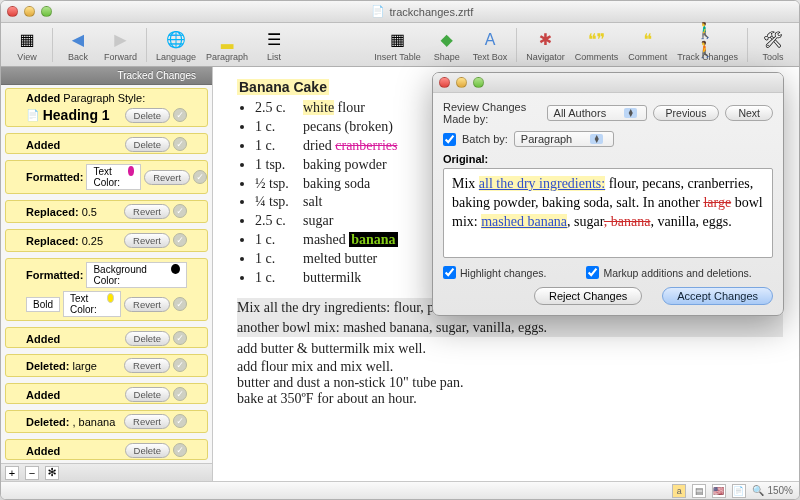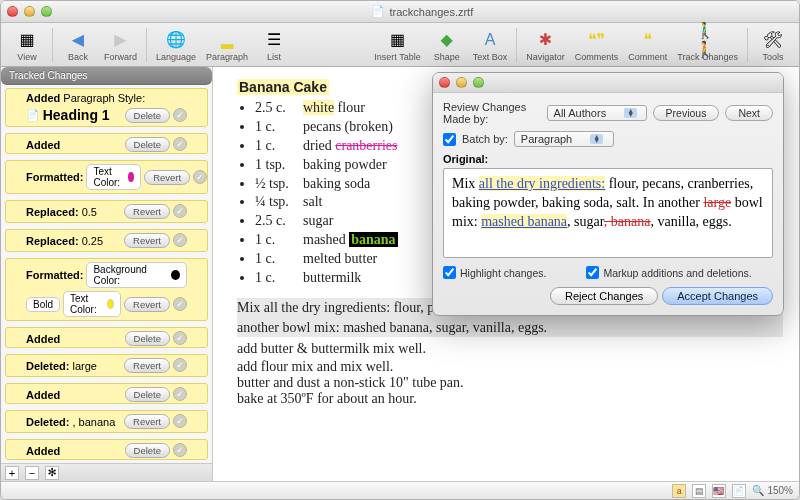--- a/index.html
+++ b/index.html
@@ -13,27 +13,27 @@
 .green{background:linear-gradient(#b1e48c,#6cc03e);}
 .title { flex:1; text-align:center; color:#555; font-size:11px; display:flex; justify-content:center; align-items:center; gap:4px; }
 .toolbar { height:44px; background:linear-gradient(#f0f0f0,#dedede); border-bottom:1px solid #b0b0b0; display:flex; align-items:center; padding:2px 6px; gap:2px; }
 .tbtn { display:flex; flex-direction:column; align-items:center; min-width:40px; padding:1px 4px; cursor:pointer; }
 .tbtn .ic { width:24px; height:24px; display:flex; align-items:center; justify-content:center; font-size:16px; }
 .tbtn .lbl { font-size:9px; color:#555; }
 .tsep { width:1px; height:34px; background:#c8c8c8; margin:0 3px; }
 .tspacer { flex:1; }
 .content { display:flex; height:calc(100% - 22px - 44px - 18px); }
 .sidebar { width:212px; background:#f6f6f6; border-right:1px solid #c8c8c8; display:flex; flex-direction:column; }
-.sbhead { background:linear-gradient(#9a9a9a,#7e7e7e); color:#fff; font-size:10px; text-align:left; padding:3px 8px; border-bottom:1px solid #6e6e6e; text-shadow:0 -1px 0 rgba(0,0,0,0.3);border-radius:6px; }
+.sbhead { background:linear-gradient(#9a9a9a,#7e7e7e); color:#fff; font-size:10px; text-align:right; padding:3px 16px; border-bottom:1px solid #6e6e6e; text-shadow:0 -1px 0 rgba(0,0,0,0.3); }
 .change { background:#fff6b3; border:1px solid #e2d46d; border-radius:3px; margin:3px 4px; padding:3px 20px; display:flex; flex-direction:column; gap:3px; position:relative; }
 .change.blank { min-height:20px; }
 .chrow { display:flex; align-items:center; gap:3px; }
 .chlabel { font-size:11px; }
 .bold { font-weight:bold; }
-.pill { background:#fff; border:1px solid #ccc; border-radius:5px; padding:1px 6px; font-size:10px; display:flex; align-items:center; gap:4px; }
+.pill { background:#fff; border:1px solid #ccc; border-radius:0; padding:1px 6px; font-size:10px; display:flex; gap:4px; }
 .btns { margin-left:auto; display:flex; gap:3px; }
 .btn-pill { background:linear-gradient(#fefefe,#dcdcdc); border:1px solid #b0b0b0; border-radius:9px; padding:1px 8px; font-size:9.5px; color:#555; cursor:pointer; }
 .check-circ { width:14px; height:14px; border-radius:50%; background:#cfd0c3; border:1px solid #b7b89f; display:inline-flex; align-items:center; justify-content:center; font-size:9px; color:#fff; cursor:pointer; }
 .dot { width:10px; height:10px; border-radius:50%; display:inline-block; }
 .doc { flex:1; background:#fff; padding:10px 16px 10px 24px; font-family:"Times New Roman", serif; font-size:14px; color:#222; overflow:auto; }
 .doc h2 { font-family:"Helvetica Neue",sans-serif; font-size:14px; font-weight:bold; margin:2px 0 4px; background:#fff6b3; display:inline-block; padding:0 2px; }
 .doc ul { list-style:disc; margin-left:18px; }
 .doc li { line-height:1.35; }
 .hl { background:#fff6b3; }
 .strike { text-decoration:line-through; color:#cc2a2a; }
@@ -50,21 +50,21 @@
 .ptitle { flex:1; text-align:center; font-size:11px; color:#444; }
 .pbody { padding:8px 10px 10px; }
 .prow { display:flex; align-items:center; gap:6px; margin-bottom:6px; font-size:11px; color:#333; }
 .select { background:linear-gradient(#fbfbfb,#eee); border:1px solid #a8a8a8; border-radius:3px; padding:1px 6px; display:flex; align-items:center; gap:18px; min-width:100px; cursor:pointer; }
 .select .arr { display:inline-flex; flex-direction:column; line-height:4px; font-size:7px; color:#555; background:#bcd6f6; padding:1px 3px; border-radius:2px; }
 .pnav { background:linear-gradient(#fff,#e2e2e2); border:1px solid #a8a8a8; border-radius:10px; padding:1px 12px; font-size:10.5px; cursor:pointer; }
 .orig { font-size:11px; font-weight:bold; margin:4px 0 3px; }
 .origbox { background:#fff; border:1px solid #a8a8a8; border-radius:2px; padding:6px 8px; font-family:"Times New Roman",serif; font-size:14px; line-height:1.35; height:90px; overflow:auto; position:relative; }
 .popt { display:flex; gap:40px; margin-top:8px; font-size:10.5px; }
 .popt label { display:flex; align-items:center; gap:4px; color:#333; }
-.pbtns { display:flex; justify-content:flex-end; gap:4px; margin-top:8px; }
+.pbtns { display:flex; justify-content:flex-end; gap:20px; margin-top:8px; }
 .pbbtn { background:linear-gradient(#fff,#e2e2e2); border:1px solid #a0a0a0; border-radius:11px; padding:2px 14px; font-size:11px; cursor:pointer; }
 .pbbtn.primary { background:linear-gradient(#dceafe,#a9caf6); border-color:#7aa6e0; color:#123; font-weight:500; }
 input[type=checkbox]{cursor:pointer;}
 .righticons{margin-left:auto;display:flex;align-items:center;gap:6px;}
 .righticons .sq{width:14px;height:14px;border:1px solid #bbb;background:#fff;font-size:9px;display:flex;align-items:center;justify-content:center;}
 </style>
 </head>
 <body>
 
 <div class="window">

